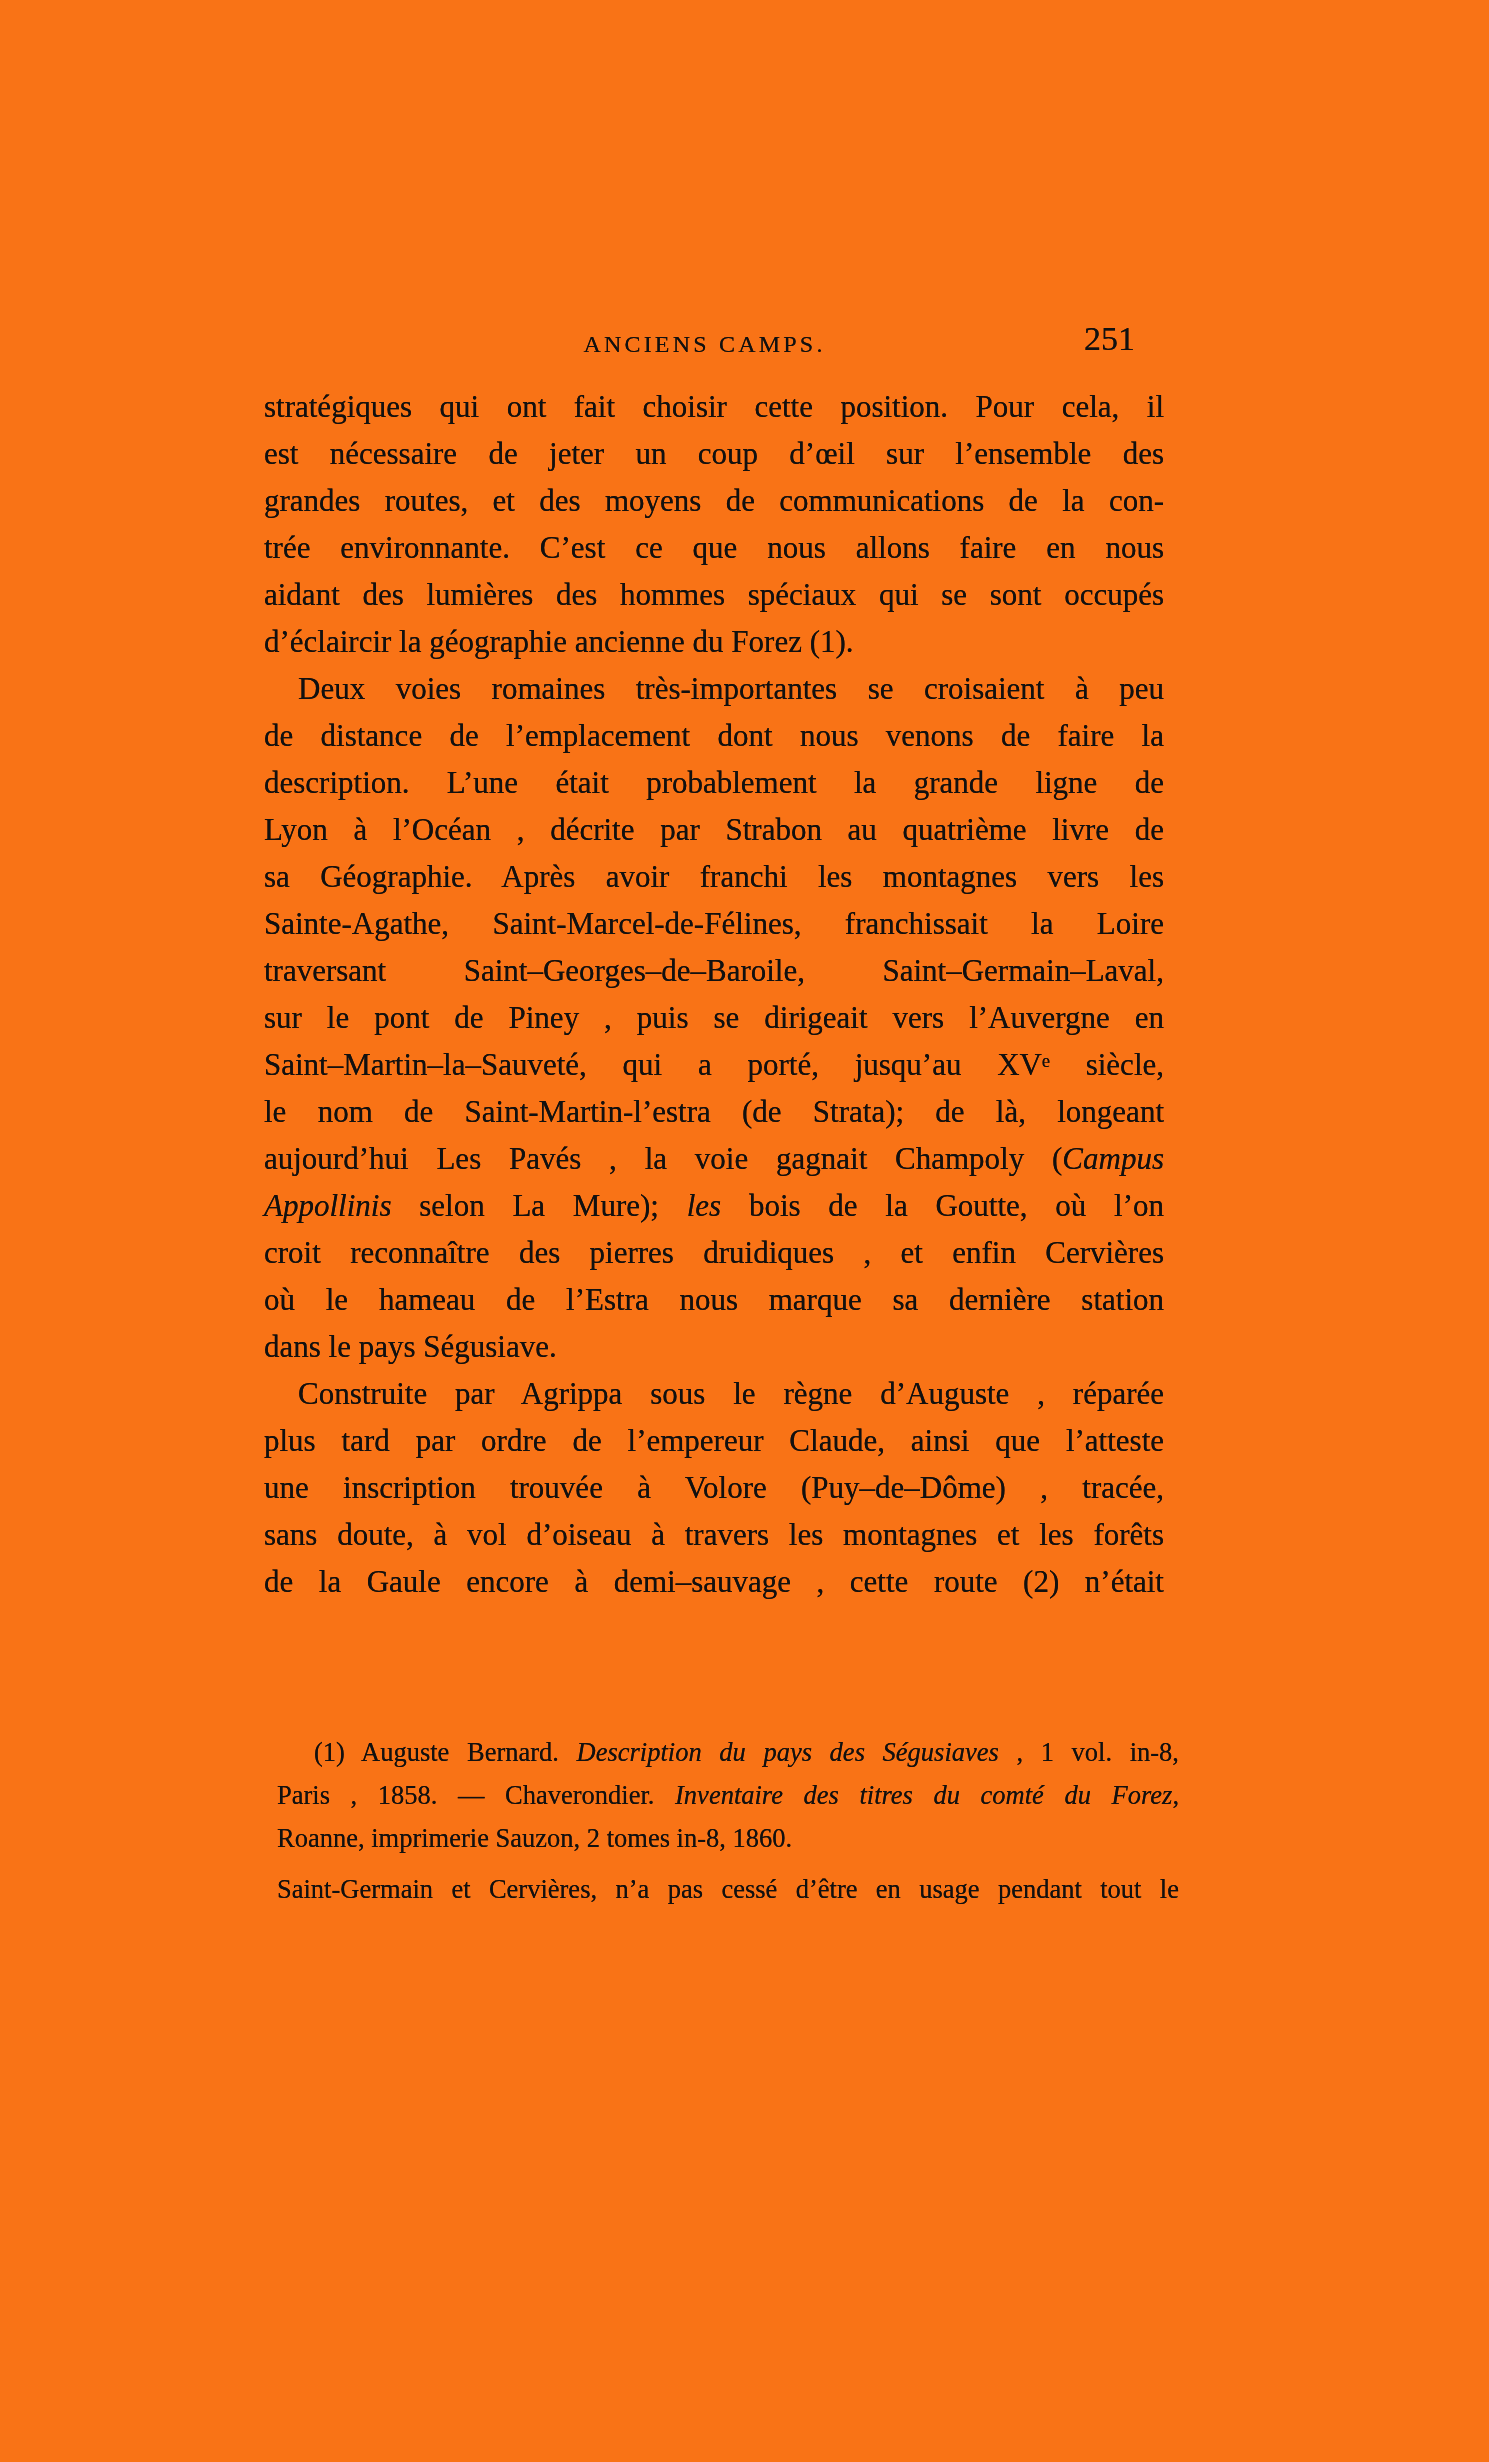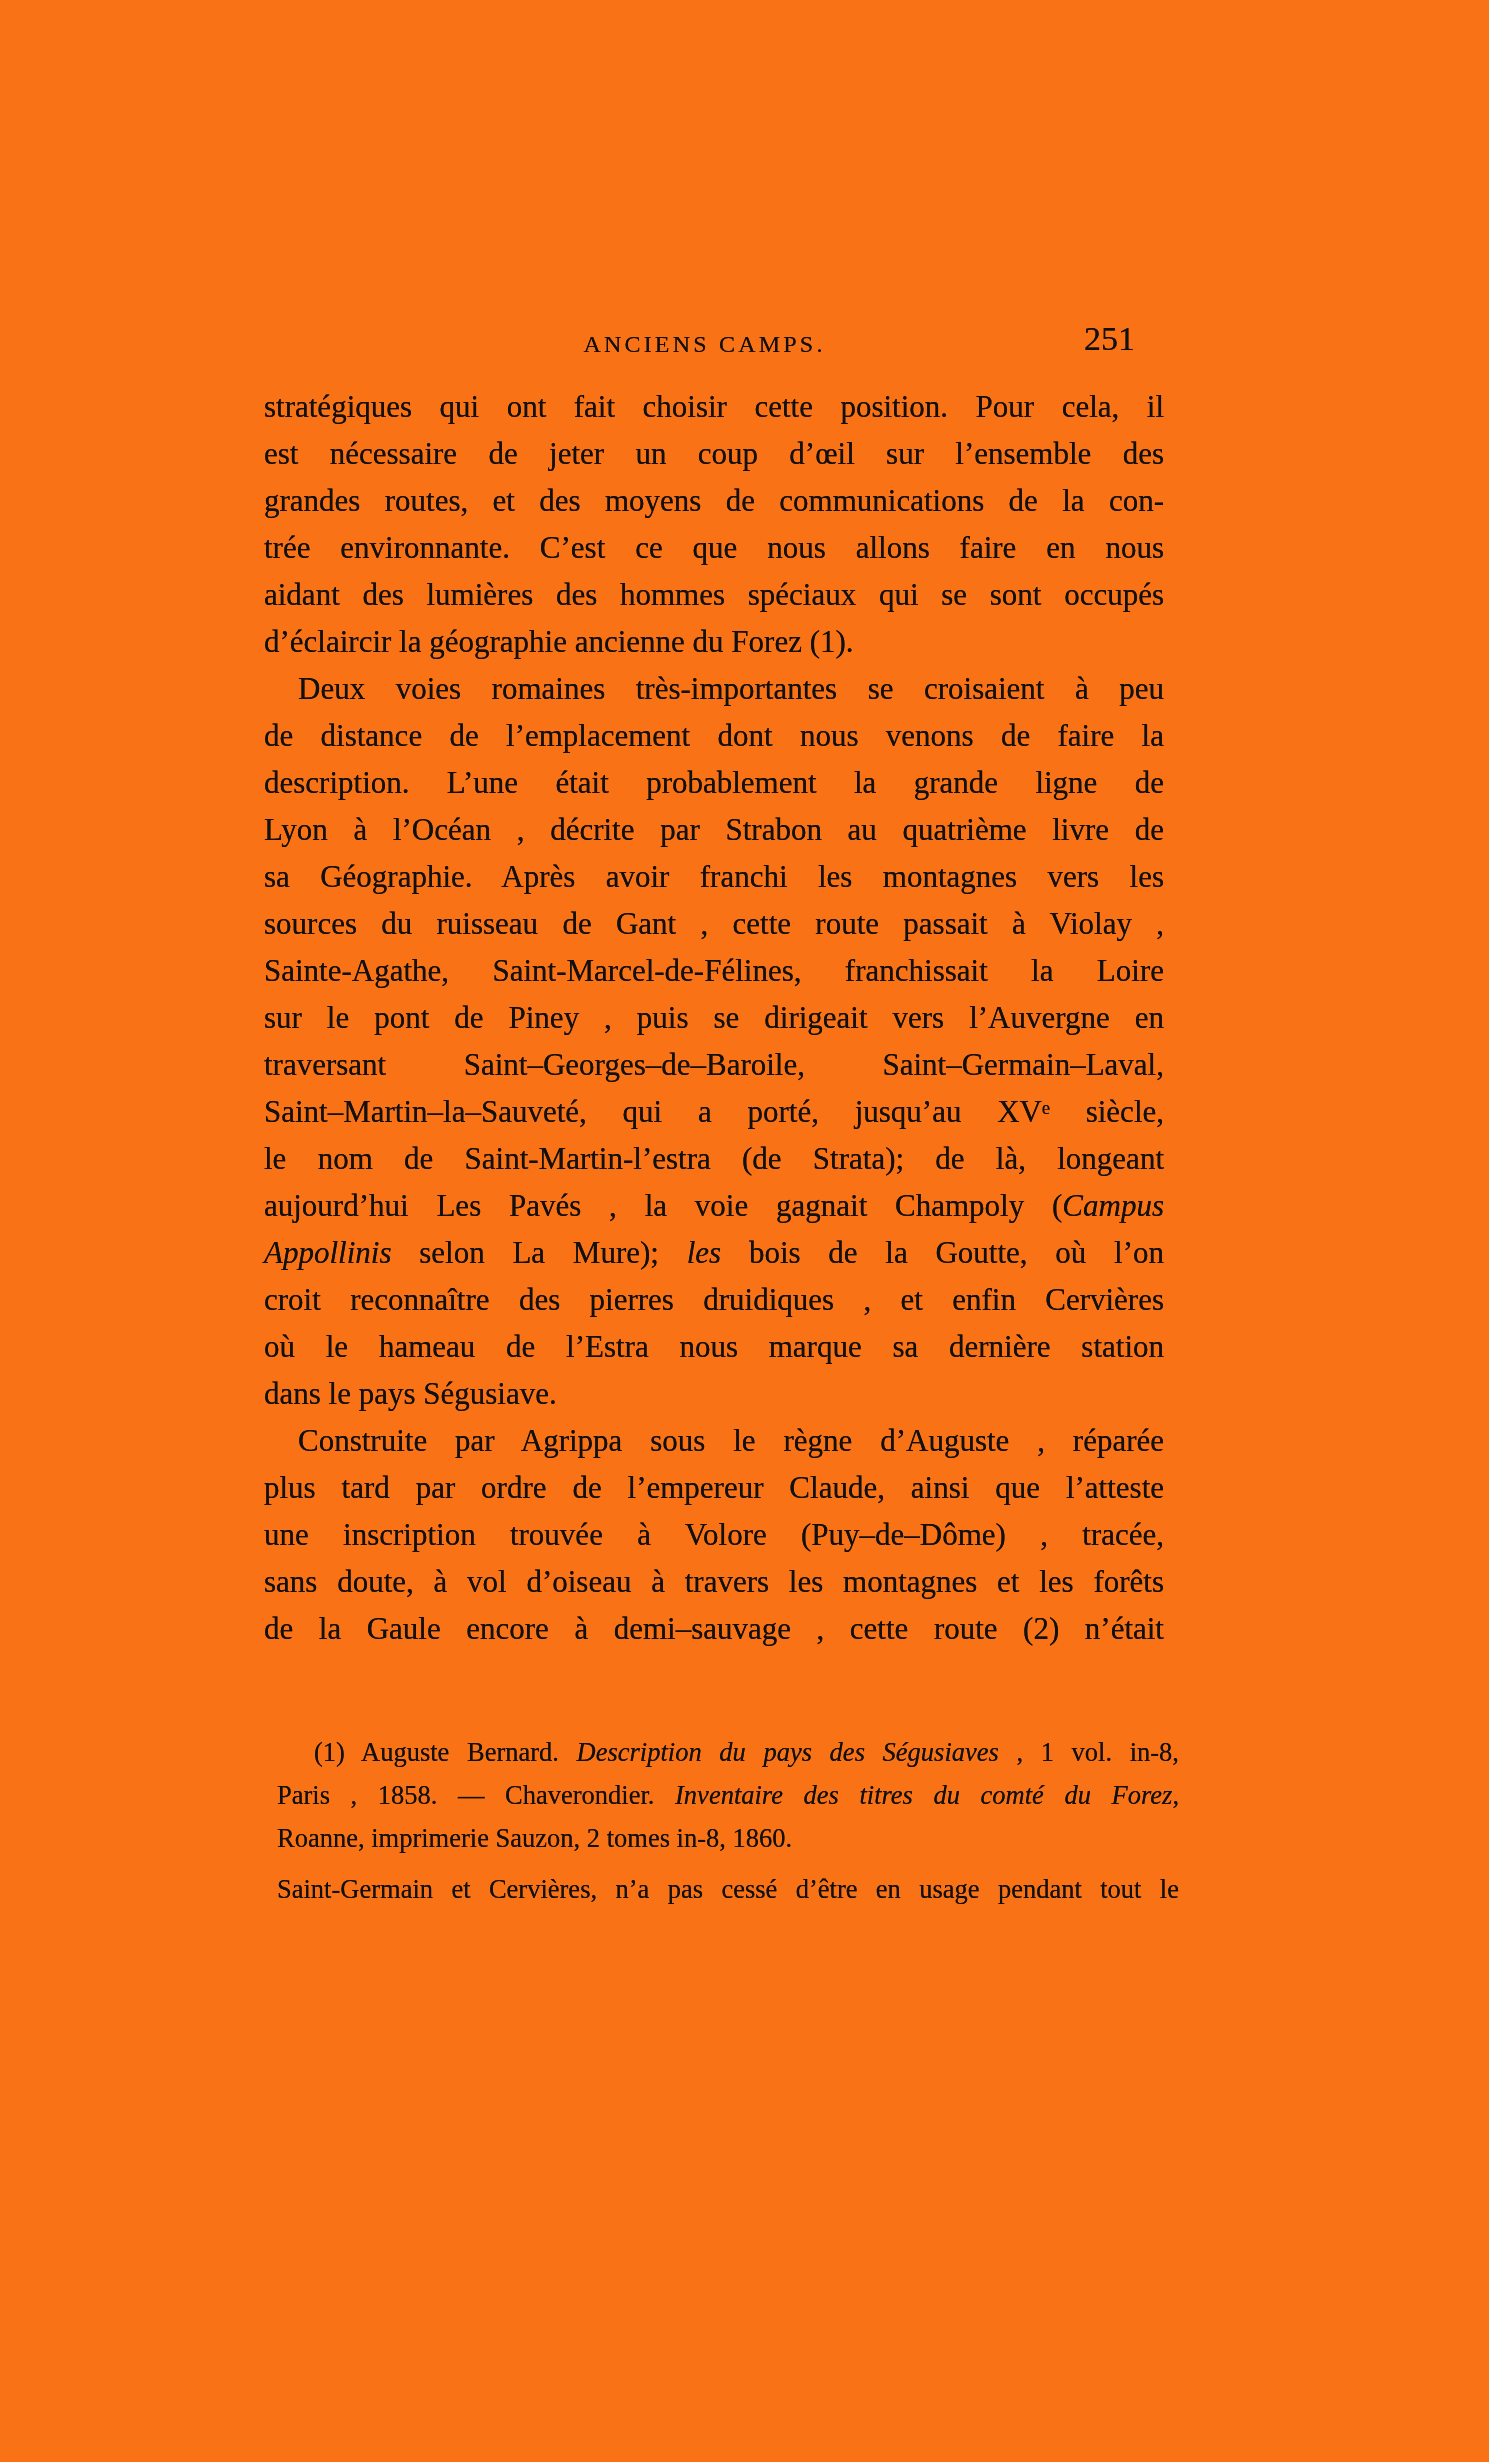--- a/index.html
+++ b/index.html
@@ -88,24 +88,23 @@
         <div class="line"><span>trée environnante. C’est ce que nous allons faire en nous</span></div>
         <div class="line"><span>aidant des lumières des hommes spéciaux qui se sont occupés</span></div>
         <div class="line short"><span>d’éclaircir la géographie ancienne du Forez (1).</span></div>
       </div>
       <div class="para">
         <div class="line indent"><span>Deux voies romaines très-importantes se croisaient à peu</span></div>
         <div class="line"><span>de distance de l’emplacement dont nous venons de faire la</span></div>
         <div class="line"><span>description. L’une était probablement la grande ligne de</span></div>
         <div class="line"><span>Lyon à l’Océan , décrite par Strabon au quatrième livre de</span></div>
         <div class="line"><span>sa Géographie. Après avoir franchi les montagnes vers les</span></div>
-        <div class="line"><span>sources du ruisseau de Gant , cette route passait à Violay ,</span></div>
         <div class="line"><span>Sainte-Agathe, Saint-Marcel-de-Félines, franchissait la Loire</span></div>
+        <div class="line"><span>traversant Saint–Georges–de–Baroile, Saint–Germain–Laval,</span></div>
         <div class="line"><span>sur le pont de Piney , puis se dirigeait vers l’Auvergne en</span></div>
-        <div class="line"><span>traversant Saint–Georges–de–Baroile, Saint–Germain–Laval,</span></div>
         <div class="line"><span>Saint–Martin–la–Sauveté, qui a porté, jusqu’au XVᵉ siècle,</span></div>
         <div class="line"><span>le nom de Saint-Martin-l’estra (de Strata); de là, longeant</span></div>
         <div class="line"><span>aujourd’hui Les Pavés , la voie gagnait Champoly (</span><span class="it">Campus</span></div>
         <div class="line"><span class="it">Appollinis</span><span> selon La Mure); </span><span class="it">les</span><span> bois de la Goutte, où l’on</span></div>
         <div class="line"><span>croit reconnaître des pierres druidiques , et enfin Cervières</span></div>
         <div class="line"><span>où le hameau de l’Estra nous marque sa dernière station</span></div>
         <div class="line short"><span>dans le pays Ségusiave.</span></div>
       </div>
       <div class="para">
         <div class="line indent"><span>Construite par Agrippa sous le règne d’Auguste , réparée</span></div>

